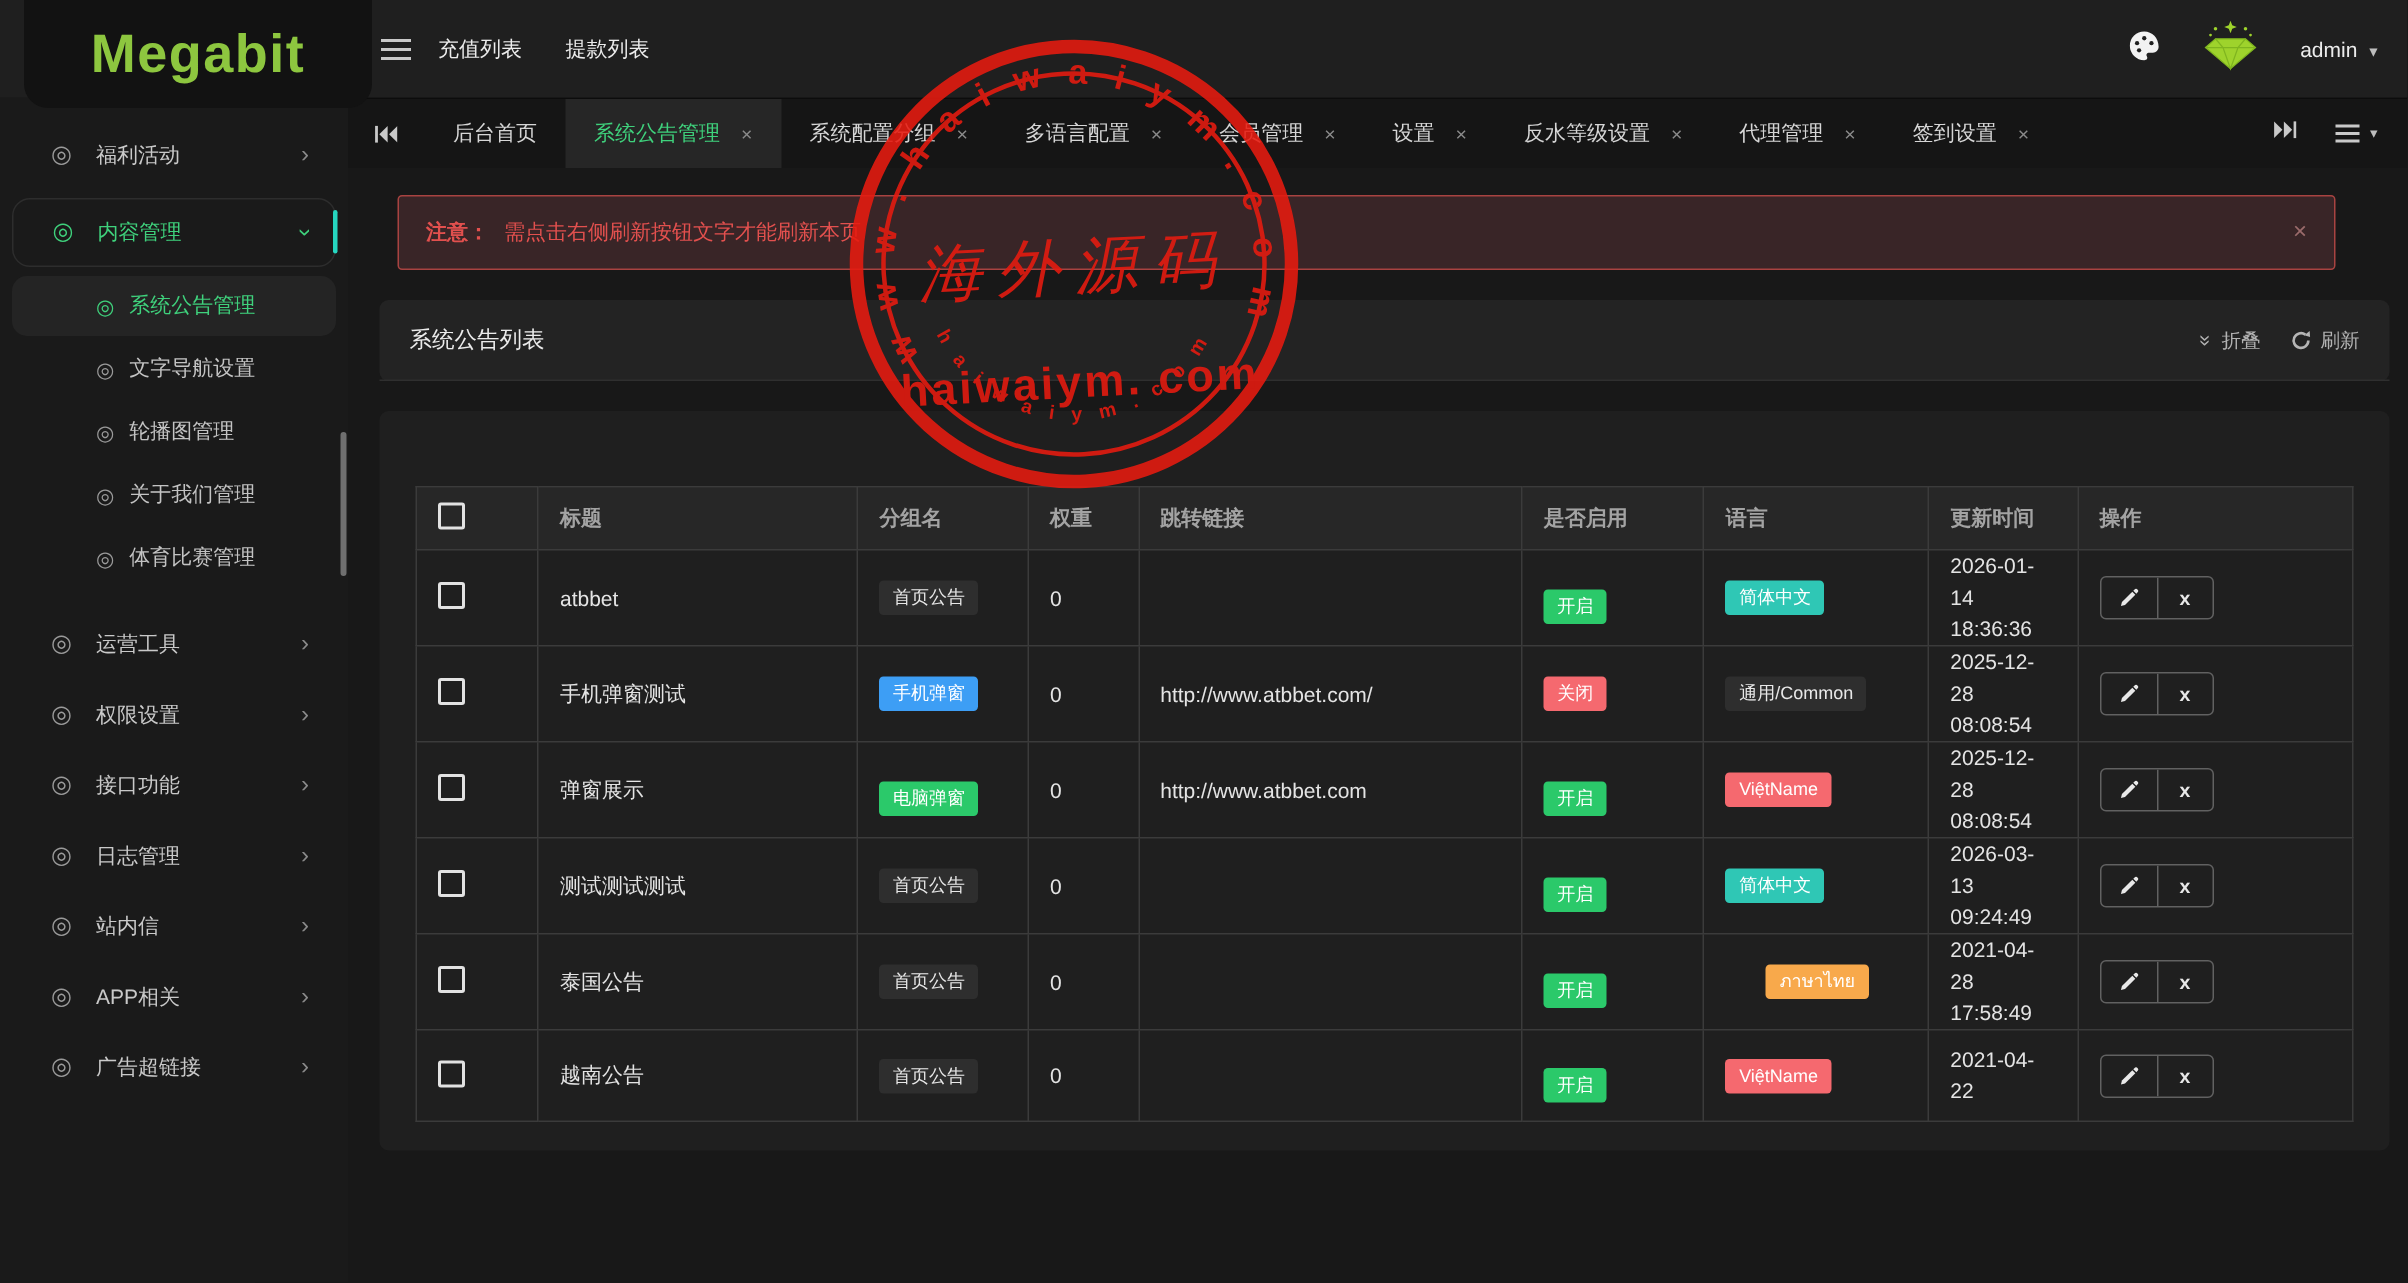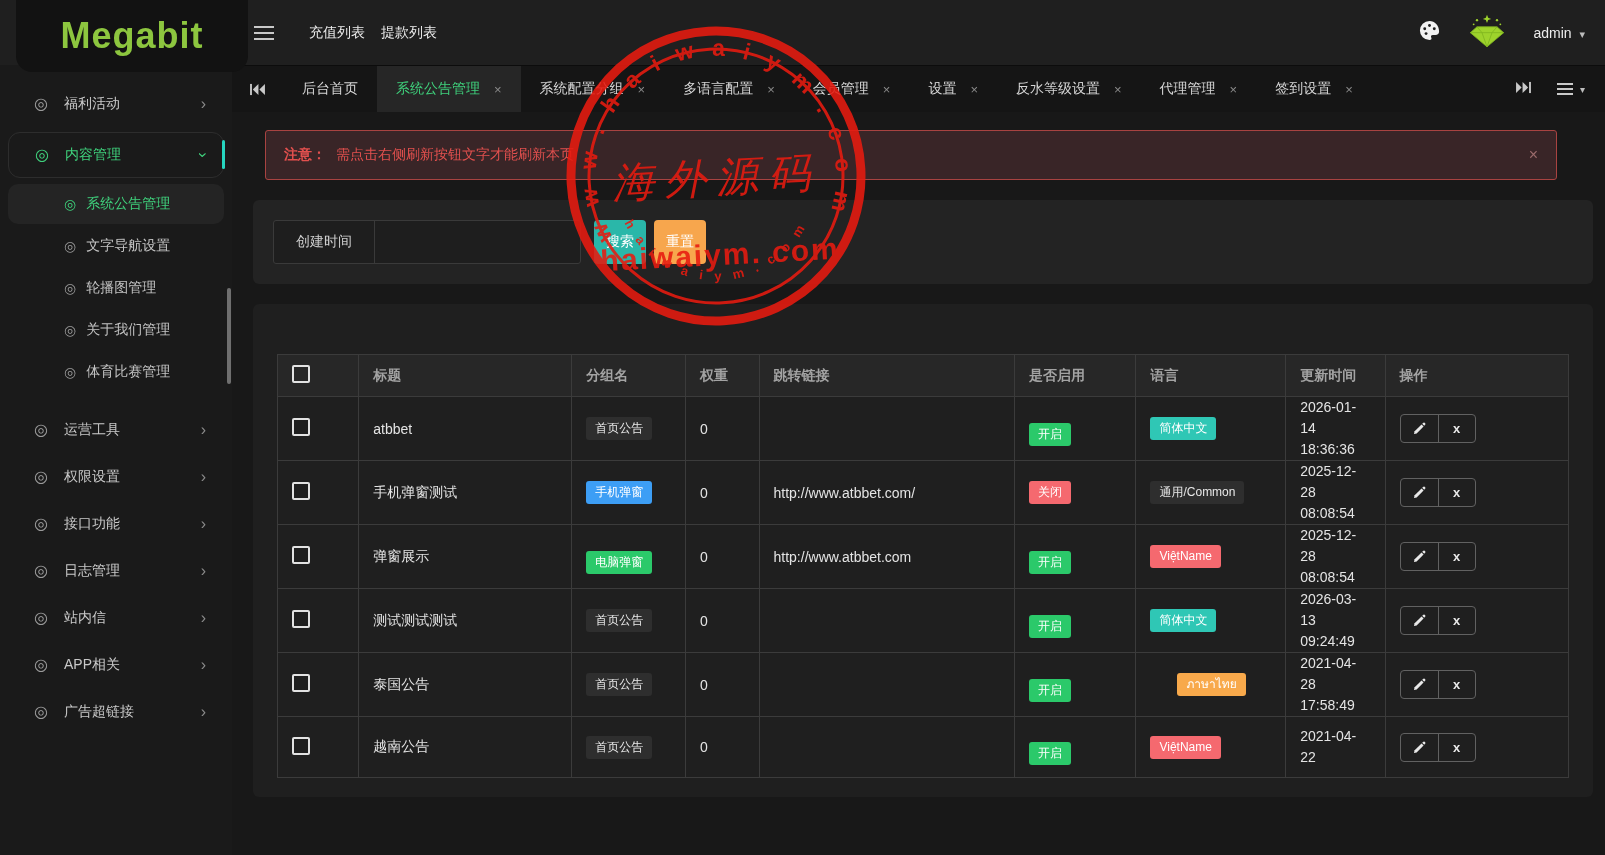--- a/index.html
+++ b/index.html
@@ -5,21 +5,21 @@
   * { box-sizing: border-box; margin: 0; padding: 0; }
   html,body { width:1605px; height:855px; overflow:hidden; }
   body { background:#181818; font-family:"Liberation Sans",sans-serif; position:relative; color:#e4e4e4; }
 
   
   .header { position:absolute; top:0; left:0; width:1605px; height:65px; background:#1f1f1f; display:flex; align-items:center; padding-left:232px; z-index:5; }
   .logo-box { position:absolute; top:0; left:16px; width:232px; height:72px; background:#121212; border-radius:0 0 16px 16px; display:flex; align-items:center; justify-content:center; z-index:6; }
   .logo-text { font-size:36px; font-weight:800; color:#8dc63f; letter-spacing:1px; }
   .hamburger { margin-left:22px; display:flex; flex-direction:column; gap:4px; cursor:pointer; }
   .hamburger i { display:block; width:20px; height:2px; background:#c9c9c9; }
-  .top-menu { display:flex; gap:16px; margin-left:35px; }
+  .top-menu { display:flex; gap:29px; margin-left:18px; }
   .tmenu { font-size:14px; color:#ececec; cursor:pointer; }
   .top-right { margin-left:auto; display:flex; align-items:center; gap:26px; padding-right:20px; }
   .username { font-size:14px; color:#ececec; cursor:pointer; }
   .caret { color:#bdbdbd; font-size:11px; margin-left:4px; }
 
   
   .sidebar { position:absolute; top:65px; left:0; width:232px; height:790px; background:#1a1a1a; padding-top:14px; z-index:4; }
   .side-item { height:44px; display:flex; align-items:center; padding:0 18px 0 26px; color:#c9c9c9; font-size:14px; margin:3px 8px; cursor:pointer; }
   .s-ico { color:#9a9a9a; font-size:16px; margin-right:16px; line-height:1; }
   .s-ico.sm { font-size:14px; margin-right:10px; }
@@ -280,27 +280,35 @@
   </div>
 
   <div class="content">
     <div class="alert">
       <b>注意：</b>
       <span>需点击右侧刷新按钮文字才能刷新本页</span>
       <span class="close">×</span>
     </div>
 
     <div class="panel">
-      <div class="search-body">
-        <div class="input-group">
-          <span class="input-label">创建时间</span>
-          <input type="text" value="" placeholder="" style="">
-        </div>
-        <button class="btn btn-search">搜索</button>
-        <button class="btn btn-reset">重置</button>
+      <div class="panel-hd">
+        <span class="panel-title">系统公告列表</span>
+        <span class="panel-tools">
+          <span class="ptool">
+            <span class="dbl-chev">»</span>
+            <span>折叠</span>
+          </span>
+          <span class="ptool">
+            <svg width="14" height="14" viewBox="0 0 16 16">
+                <path d="M13.6 8 a5.6 5.6 0 1 1 -2.3-4.5" fill="none" stroke="#b5b5b5" stroke-width="2"></path>
+                <path d="M14.6 0.8 L14.9 5.4 L10.5 4 z" fill="#b5b5b5"></path>
+              </svg>
+            <span>刷新</span>
+          </span>
+        </span>
       </div>
     </div>
 
     <div class="panel panel2">
       <table>
         <colgroup>
           <col style="width:6.3%">
             <col style="width:16.5%">
             <col style="width:8.8%">
             <col style="width:5.7%">

